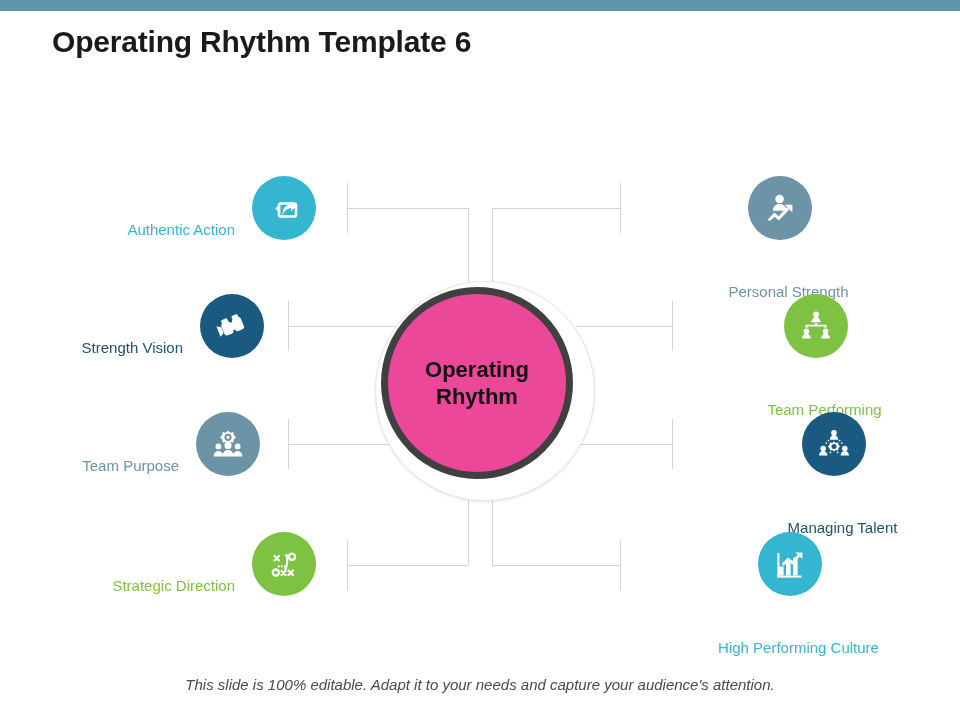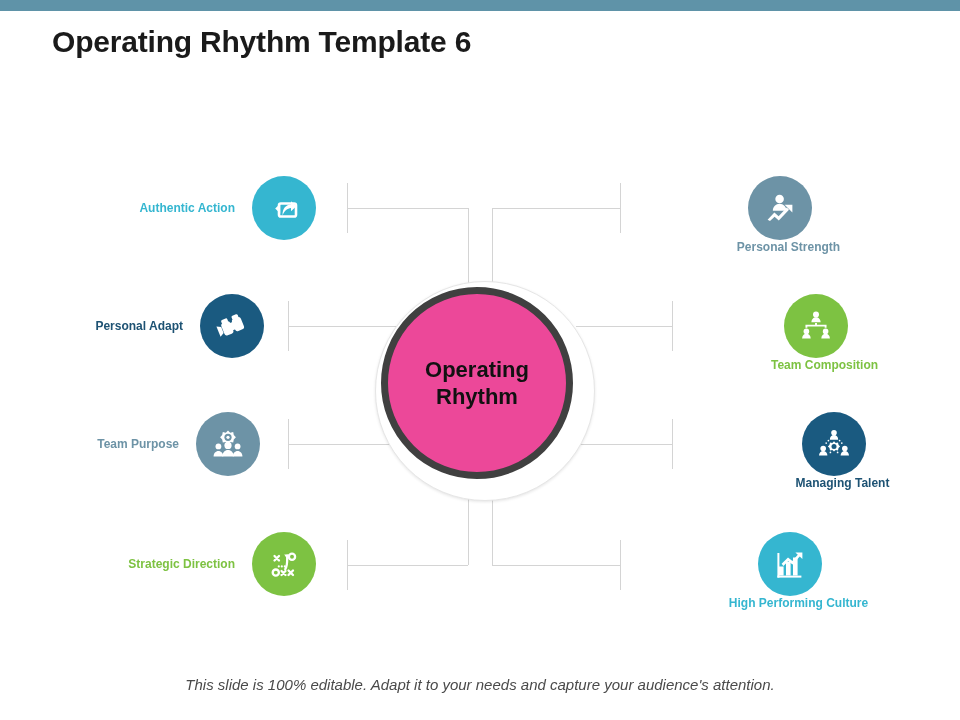--- a/index.html
+++ b/index.html
@@ -96,23 +96,24 @@
     height: 64px;
     border-radius: 50%;
     flex: 0 0 64px;
     display: flex;
     align-items: center;
     justify-content: center;
   }
   .node-icon svg { display: block; }
 
   .node-label {
-    font-size: 12px;
-    font-weight: bold;
+    font-size: 15px;
+    font-weight: normal;
     white-space: nowrap;
+    margin-top: 43px;
   }
   .node-left .node-label  { margin-right: 17px; text-align: right; }
   .node-right .node-label { margin-left: 17px;  text-align: left; }
 
   #caption {
     position: absolute;
     left: 0;
     top: 676px;
     width: 960px;
     text-align: center;
@@ -169,21 +170,21 @@
     <div class="node-icon" style="background:#35b6d0;">
       <svg width="36" height="36" viewBox="0 0 36 36" aria-hidden="true">
         <rect x="13" y="13.5" width="17" height="13" rx="1.8" fill="none" stroke="#ffffff" stroke-width="2.6"></rect>
         <path d="M16.5 25.5 C16.5 18 20 15 25 14.6 L25 11.2 L30.4 16.2 L25 21.2 L25 18 C21.2 18.4 18.6 20.6 16.5 25.5 Z" fill="#ffffff"></path>
         <path d="M14.2 13.8 L9.2 18.6 L14.2 23.4 Z" fill="#ffffff"></path>
       </svg>
     </div>
   </div>
 
   <div class="node node-left" style="left:0px; top:294px; width:264px;">
-    <div class="node-label" style="color:#1d5273;">Personal Adapt</div>
+    <div class="node-label" style="color:#1d5273;">Strength Vision</div>
     <div class="node-icon" style="background:#1a5a80;">
       <svg width="38" height="38" viewBox="0 0 38 38" aria-hidden="true">
         <g transform="rotate(-22 19 19)">
           <rect x="9" y="13" width="9.5" height="13" rx="2.6" fill="#ffffff"></rect>
           <rect x="20.5" y="13" width="9.5" height="13" rx="2.6" fill="#ffffff"></rect>
           <rect x="17.6" y="15.4" width="4" height="8" fill="#ffffff"></rect>
           <rect x="10.6" y="9.6" width="6.6" height="4.4" rx="1.4" fill="#ffffff"></rect>
           <rect x="21.8" y="9.6" width="6.6" height="4.4" rx="1.4" fill="#ffffff"></rect>
           <path d="M8.6 16 L4.4 13.6 L4.4 24.6 L8.6 22.4 Z" fill="#ffffff"></path>
         </g>
@@ -256,21 +257,21 @@
           <path d="M5.1 31.4 c0 -2.7 1.9 -4.7 4.3 -4.7 s4.3 2 4.3 4.7 Z"></path>
           <circle cx="28.6" cy="24.4" r="2.8"></circle>
           <path d="M24.3 31.4 c0 -2.7 1.9 -4.7 4.3 -4.7 s4.3 2 4.3 4.7 Z"></path>
         </g>
         <g stroke="#ffffff" stroke-width="1.9" fill="none">
           <path d="M19 16 L19 18.6"></path>
           <path d="M9.4 20.8 L9.4 18.6 L28.6 18.6 L28.6 20.8"></path>
         </g>
       </svg>
     </div>
-    <div class="node-label" style="color:#7dc242;">Team Composition</div>
+    <div class="node-label" style="color:#7dc242;">Team Performing</div>
   </div>
 
   <div class="node node-right" style="left:672px; top:412px; width:324px;">
     <div class="node-icon" style="background:#1a5a80;">
       <svg width="38" height="38" viewBox="0 0 38 38" aria-hidden="true">
         <g fill="#ffffff">
           <circle cx="19" cy="7.8" r="2.8"></circle>
           <path d="M14.8 14.8 c0 -2.7 1.9 -4.7 4.2 -4.7 s4.2 2 4.2 4.7 Z"></path>
           <circle cx="8.2" cy="23.6" r="2.8"></circle>
           <path d="M4 30.6 c0 -2.7 1.9 -4.7 4.2 -4.7 s4.2 2 4.2 4.7 Z"></path>

